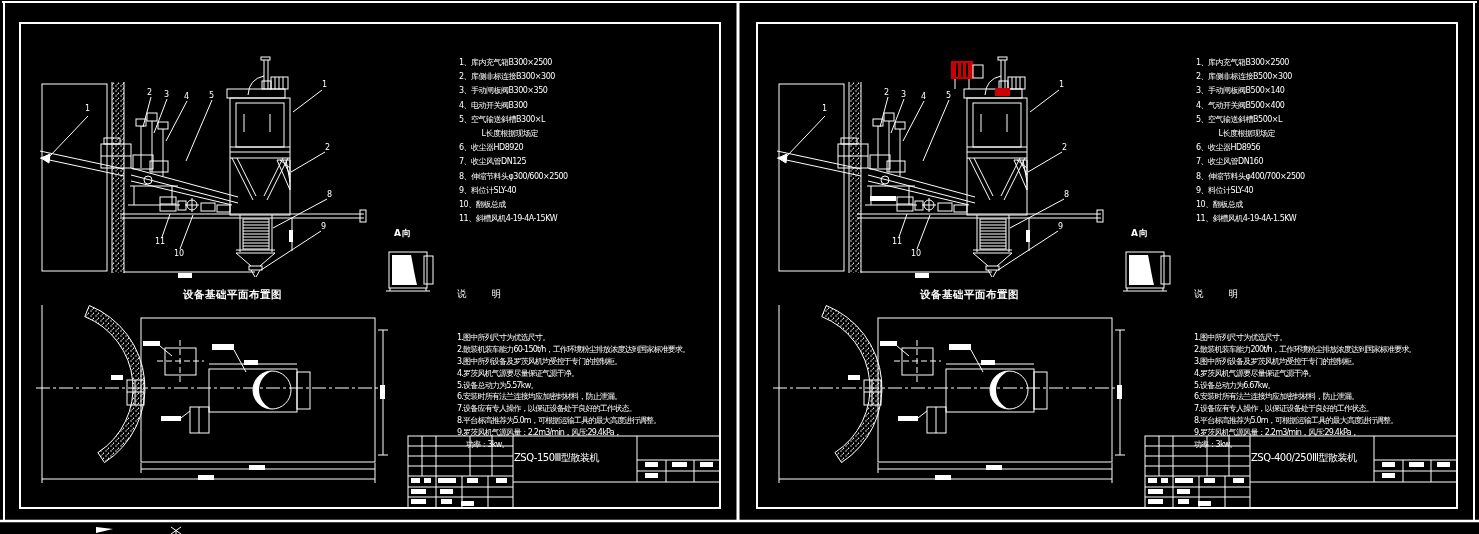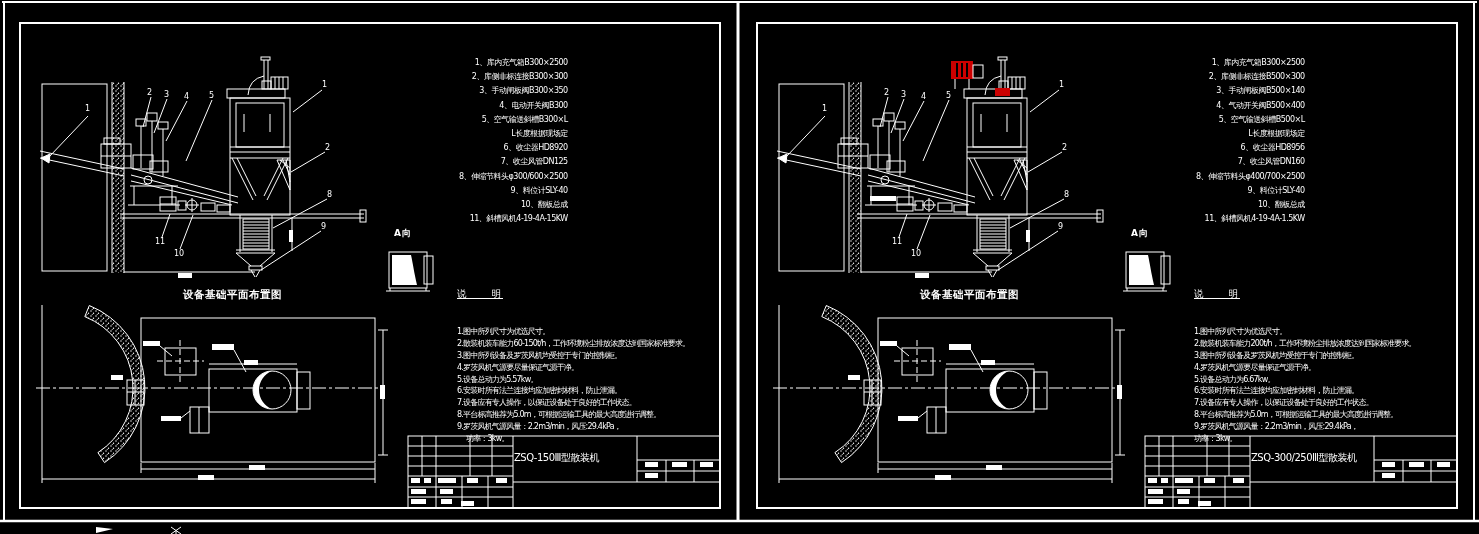--- a/index.html
+++ b/index.html
@@ -3,23 +3,23 @@
 <meta charset="utf-8">
 <style>
   html,body{margin:0;padding:0;background:#000;}
   .canvas{
     position:relative;width:1479px;height:534px;background:#000;overflow:hidden;
     font-family:"DejaVu Sans",sans-serif;color:#fff;
   }
   .canvas svg{position:absolute;left:0;top:0;}
   .overlay{position:absolute;white-space:pre;}
   .parts-list{font-size:8px;line-height:14.2px;letter-spacing:-0.5px;}
-  .parts-list .parts-item{height:14.2px;text-align:right;}
+  .parts-list .parts-item{height:14.2px;}
   .notes{font-size:8px;line-height:11.85px;letter-spacing:-0.8px;width:275px;}
-  .notes-title{font-size:9.5px;letter-spacing:2px;margin-bottom:3px;text-decoration:underline;}
+  .notes-title{font-size:9.5px;letter-spacing:2px;margin-bottom:9px;}
   .plan-title{font-size:10.5px;font-weight:bold;letter-spacing:0.5px;}
   .aview-label{font-size:9px;letter-spacing:1px;font-weight:bold;}
   .tb-model{font-size:10px;width:122px;text-align:left;letter-spacing:-0.5px;}
   
   .parts-list.s0{left:459px;top:56px}   .parts-list.s1{left:1196px;top:56px}
   .notes.s0{left:457px;top:264px}       .notes.s1{left:1194px;top:264px}
   .plan-title.s0{left:183px;top:288px}  .plan-title.s1{left:920px;top:288px}
   .aview-label.s0{left:394px;top:227px} .aview-label.s1{left:1131px;top:227px}
   .tb-model.s0{left:514px;top:451px}    .tb-model.s1{left:1251px;top:451px}
 </style>
@@ -442,14 +442,14 @@
   <div class="overlay aview-label s0">A向</div>
   <div class="overlay tb-model s0">ZSQ-150Ⅲ型散装机</div>
 
   <div class="overlay parts-list s1"><div class="parts-item">1、库内充气箱B300×2500</div><div class="parts-item">2、库侧非标连接B500×300</div><div class="parts-item">3、手动闸板阀B500×140</div><div class="parts-item">4、气动开关阀B500×400</div><div class="parts-item">5、空气输送斜槽B500×L</div><div class="parts-item">　　　L长度根据现场定</div><div class="parts-item">6、收尘器HD8956</div><div class="parts-item">7、收尘风管DN160</div><div class="parts-item">8、伸缩节料头φ400/700×2500</div><div class="parts-item">9、料位计SLY-40</div><div class="parts-item">10、翻板总成</div><div class="parts-item">11、斜槽风机4-19-4A-1.5KW</div></div>
   <div class="overlay notes s1">
     <div class="notes-title">说　　明</div>
     <div><div class="note-line">1.图中所列尺寸为优选尺寸。</div><div class="note-line">2.散装机装车能力200t/h，工作环境粉尘排放浓度达到国家标准要求。</div><div class="note-line">3.图中所列设备及罗茨风机均受控于专门的控制柜。</div><div class="note-line">4.罗茨风机气源要尽量保证气源干净。</div><div class="note-line">5.设备总动力为6.67kw。</div><div class="note-line">6.安装时所有法兰连接均应加密封材料，防止泄漏。</div><div class="note-line">7.设备应有专人操作，以保证设备处于良好的工作状态。</div><div class="note-line">8.平台标高推荐为5.0m，可根据运输工具的最大高度进行调整。</div><div class="note-line">9.罗茨风机气源风量：2.2m3/min，风压:29.4kPa，</div><div class="note-line">功率：3kw。</div></div>
   </div>
   <div class="overlay plan-title s1">设备基础平面布置图</div>
   <div class="overlay aview-label s1">A向</div>
-  <div class="overlay tb-model s1">ZSQ-300/250Ⅲ型散装机</div>
+  <div class="overlay tb-model s1">ZSQ-400/250Ⅲ型散装机</div>
 </div>
 
 </body></html>

